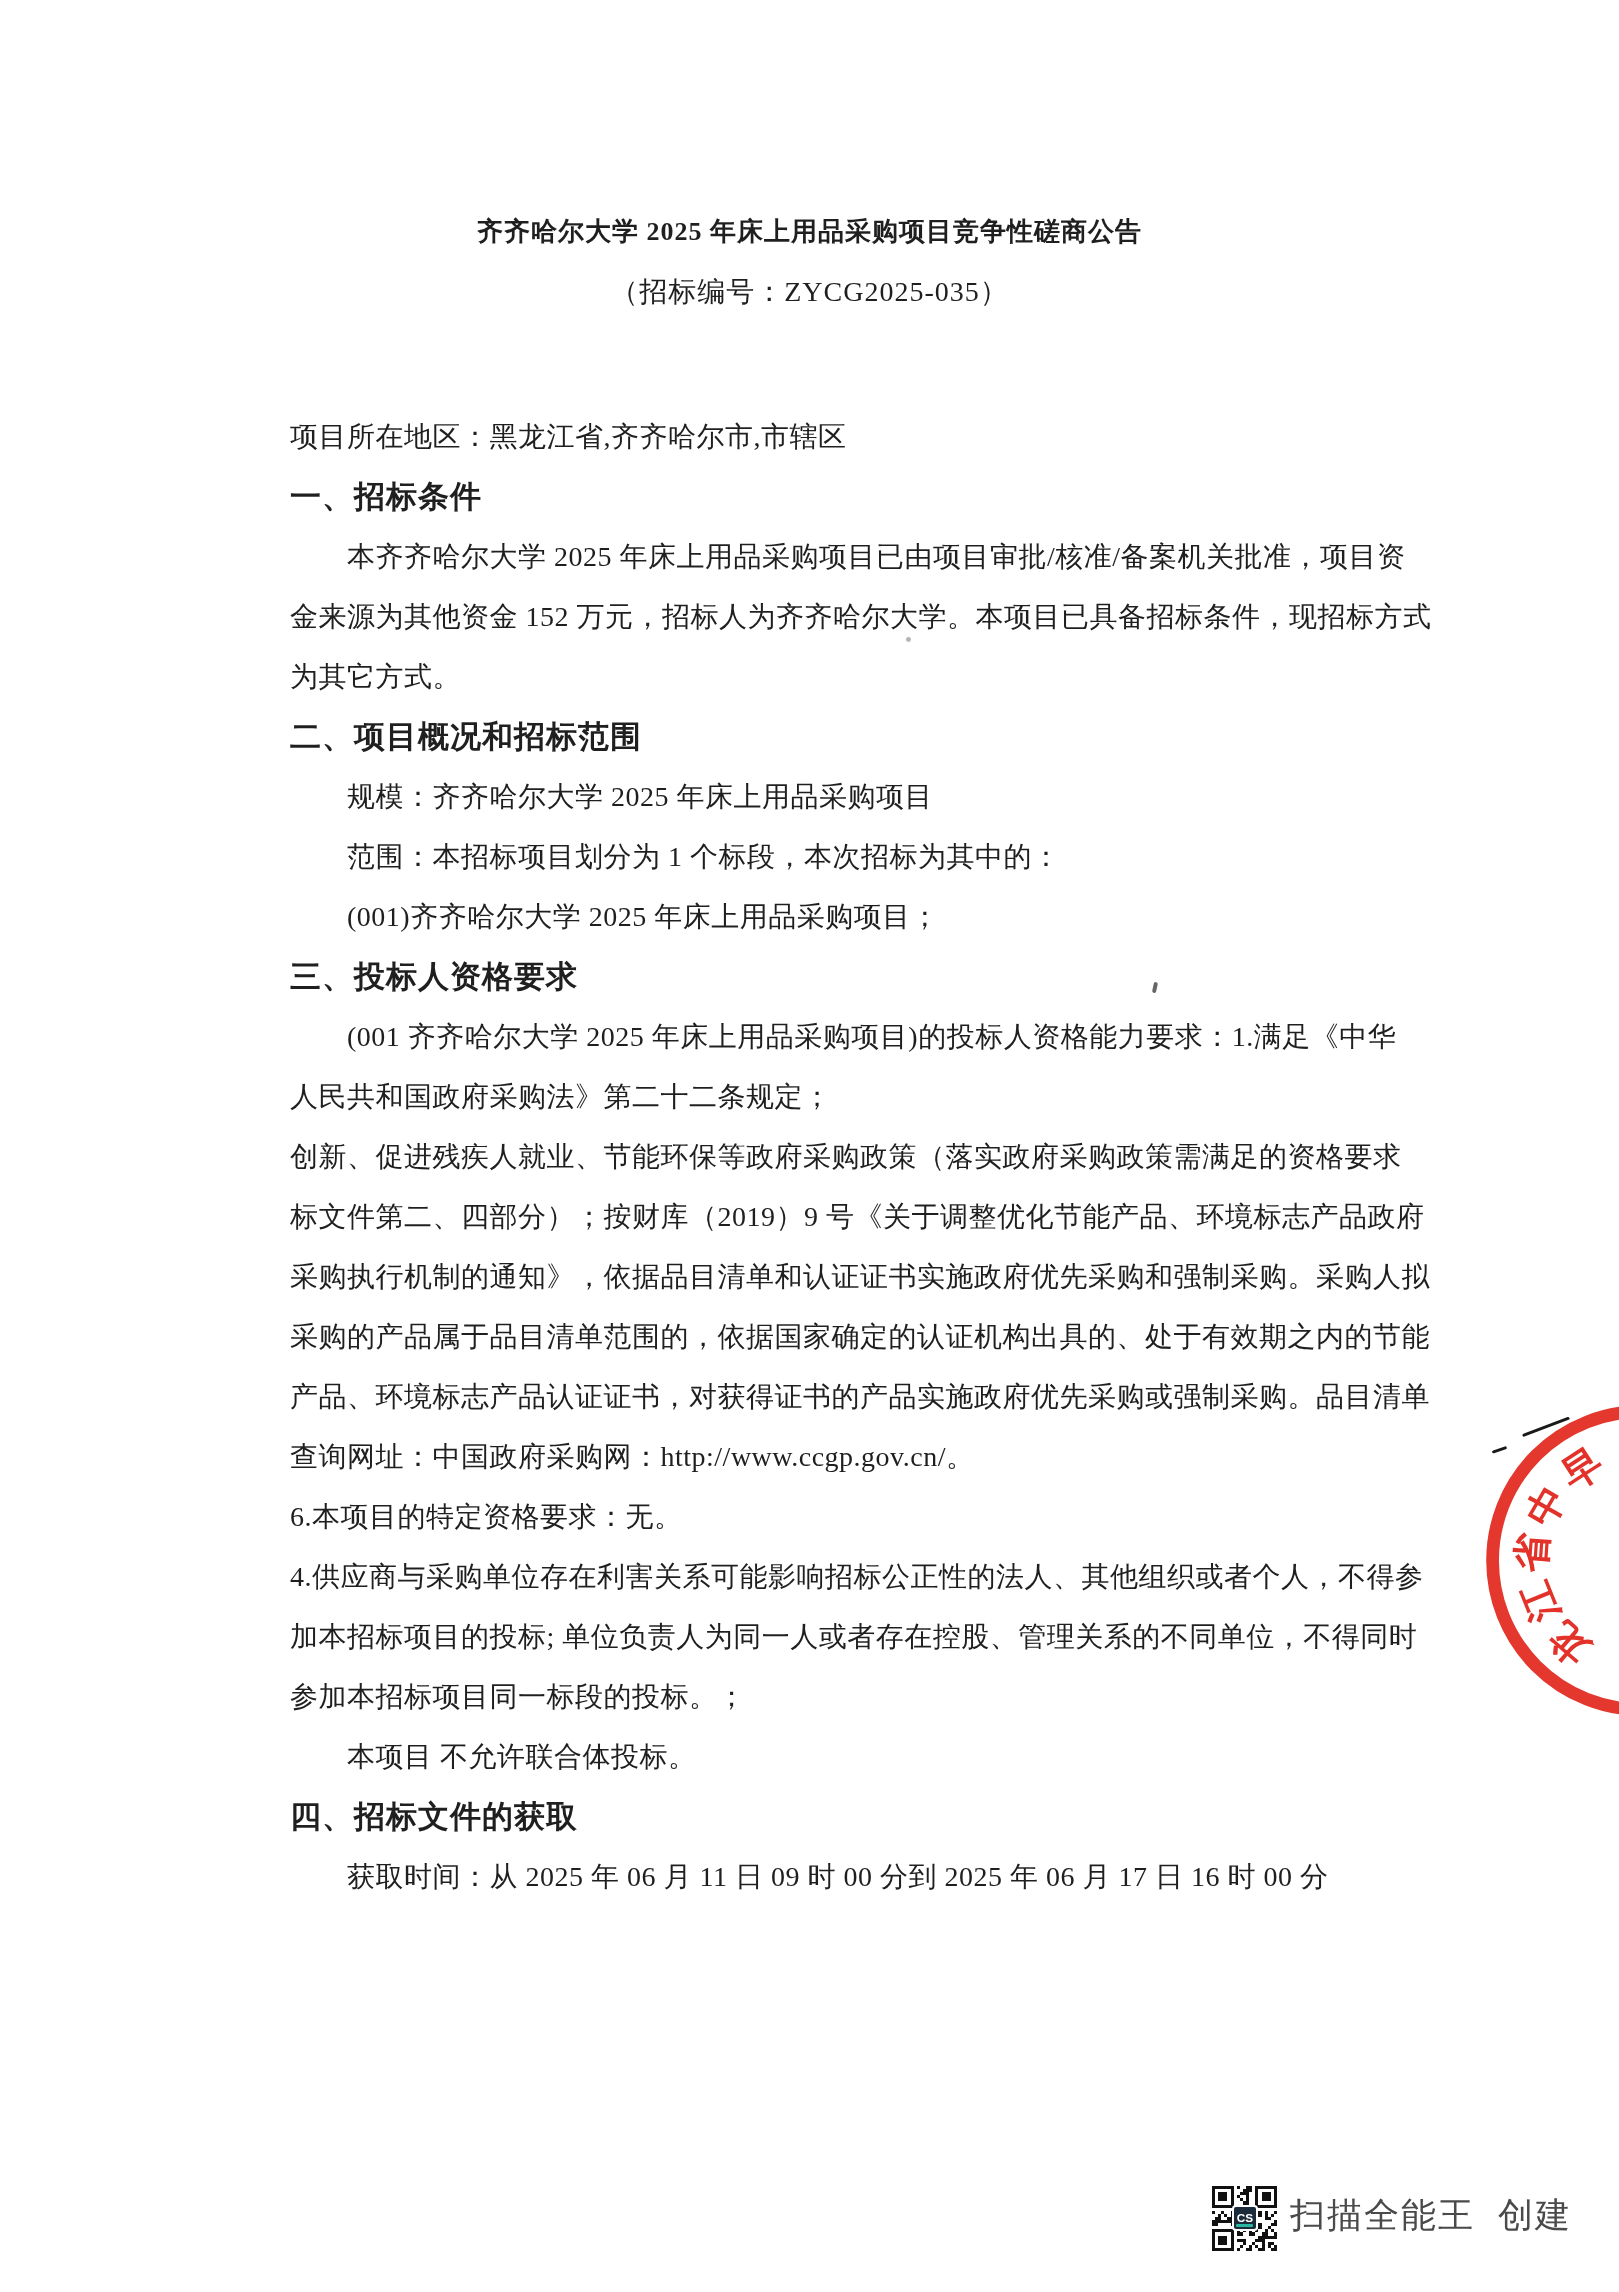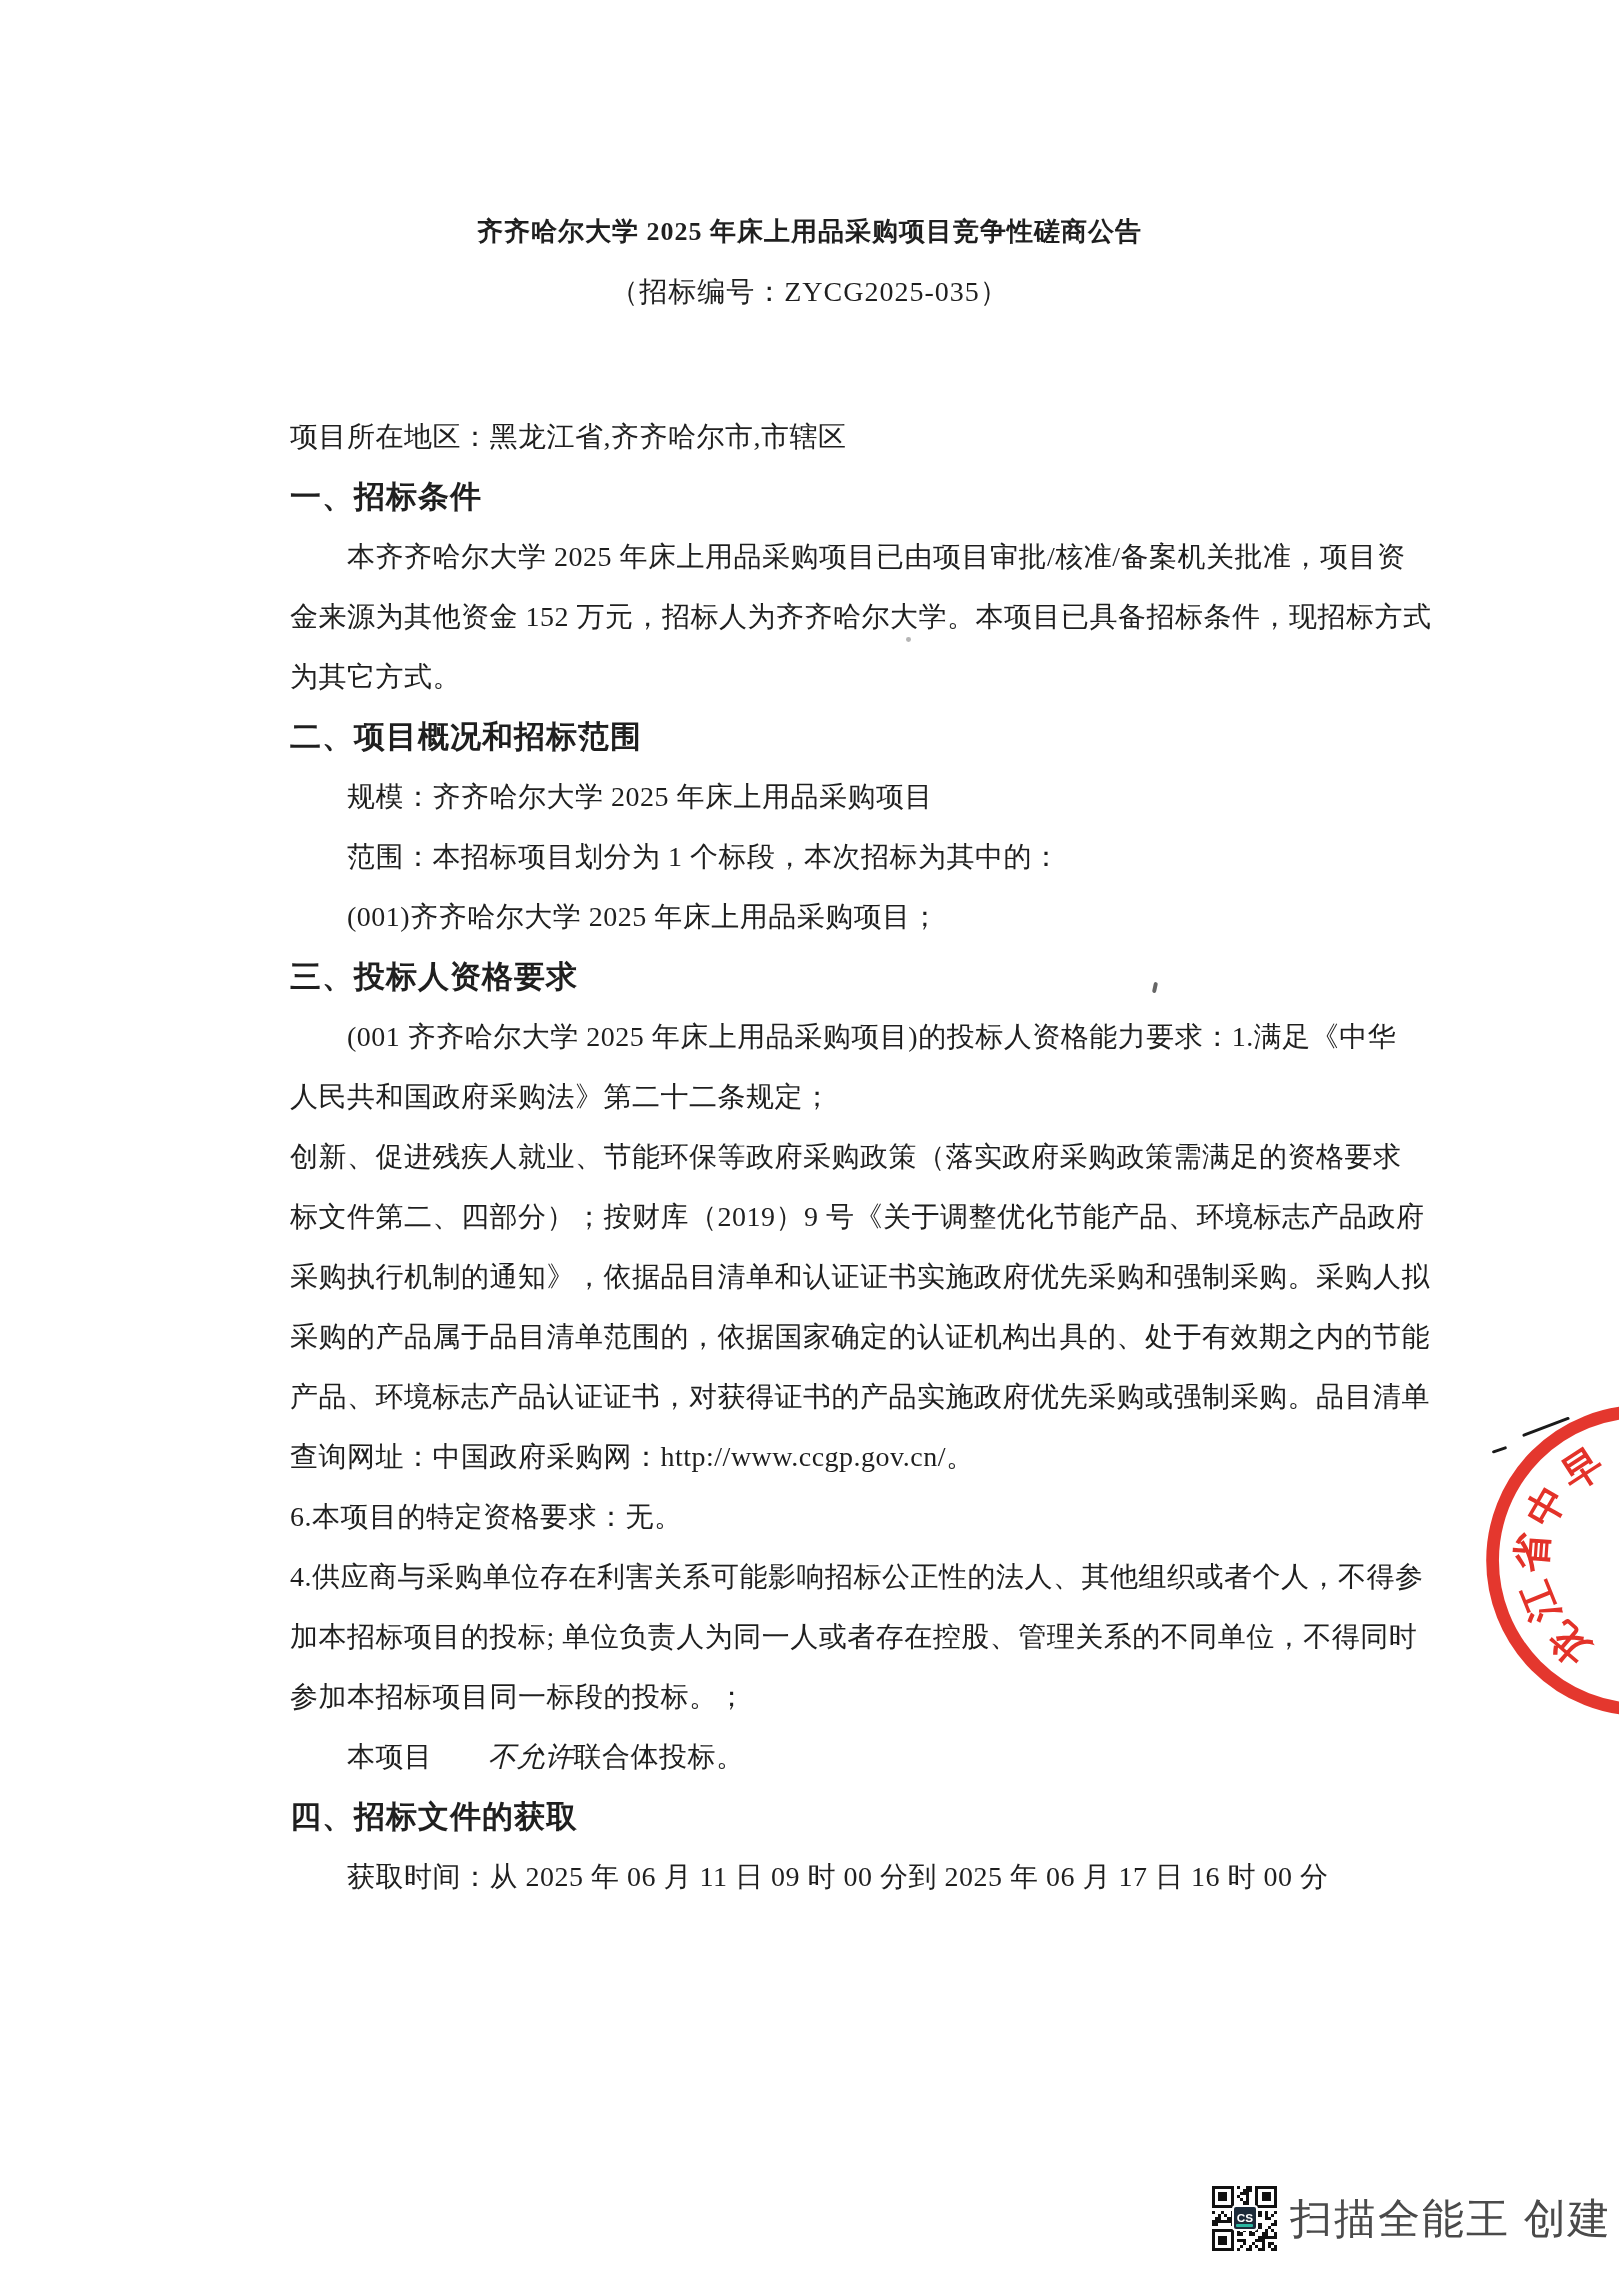--- a/index.html
+++ b/index.html
@@ -31,43 +31,43 @@
   .line{
     font-size:28px;line-height:60px;height:60px;
     white-space:nowrap;letter-spacing:0.5px;
   }
   .line.heading{
     font-family:"Liberation Sans", sans-serif;
     font-weight:700;font-size:31px;
     letter-spacing:1px;
   }
   .line.indent{padding-left:57px;}
-  .line .italic{font-style:italic;margin-left:48px;}
+  .line .italic{}
   
   .seal-svg{position:absolute;left:0;top:0;pointer-events:none;}
   
   .speck{position:absolute;background:#777;border-radius:2px;}
   
   .qr-wrap{position:absolute;left:1212px;top:2186px;width:65px;height:65px;}
   .qr-badge{
     position:absolute;left:21.6px;top:20.6px;width:22.5px;height:22.5px;
     background:#1c2b3a;border-radius:2px;
     display:flex;align-items:center;justify-content:center;
     font-family:"Liberation Sans", sans-serif;
     color:#ffffff;font-size:11.8px;font-weight:700;
     box-shadow:0 0 0 2px #ffffff;
   }
   .qr-badge::after{
     content:"";position:absolute;left:2.9px;bottom:2px;width:16.7px;height:2.9px;
     background:#2ab5a0;border-radius:1px;
   }
   .watermark-text{
     position:absolute;left:1290px;top:2201px;
-    font-family:Liberation Sans, sans-serif;
-    font-size:42px;line-height:35px;color:#4a4a4a;
+    font-family:Liberation Mono, monospace;
+    font-size:35px;line-height:35px;color:#4a4a4a;
     letter-spacing:2px;white-space:nowrap;
   }
 </style>
 </head>
 <body>
 
 <div class="page">
 
   <div class="title-block">
     <div class="doc-title">齐齐哈尔大学 2025 年床上用品采购项目竞争性磋商公告</div>

